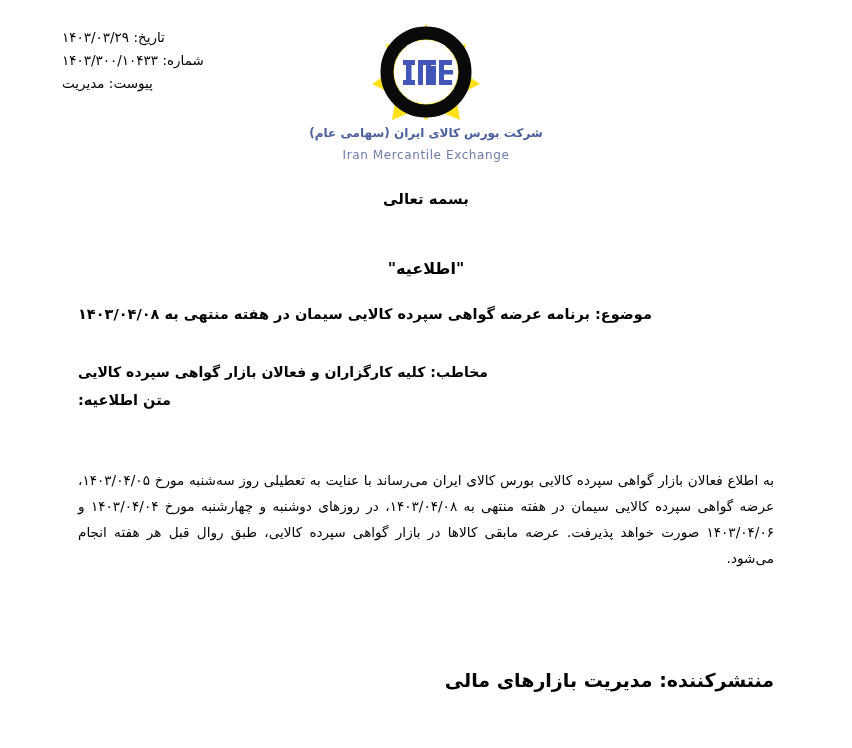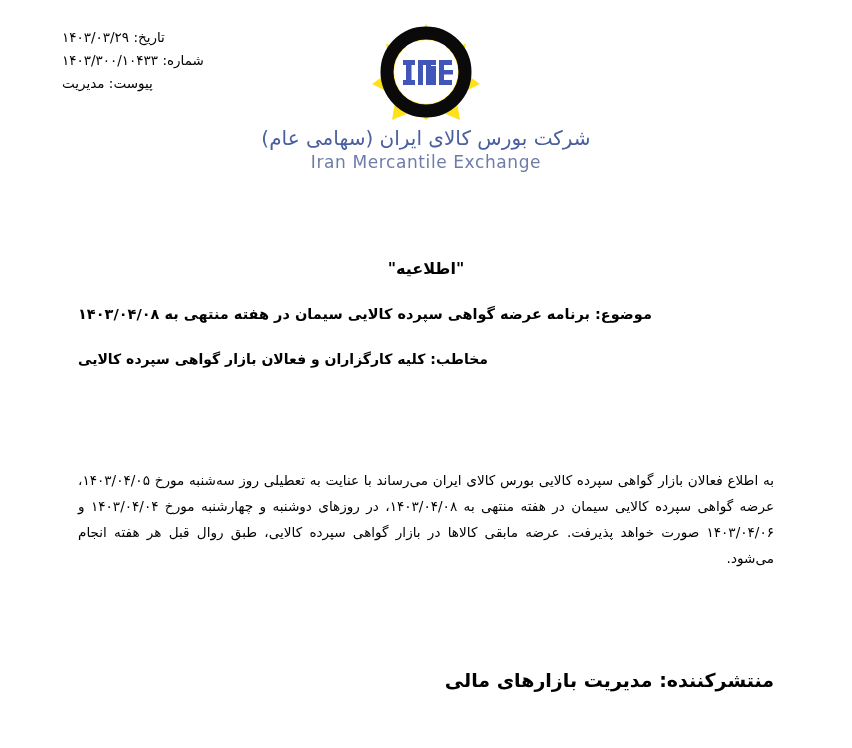--- a/index.html
+++ b/index.html
@@ -56,29 +56,29 @@
     margin: 0 auto;
     position: relative;
   }
   .logo-mark svg {
     display: block;
     width: 112px;
     height: 100px;
   }
   .company-fa {
     margin-top: 4px;
-    font-size: 20px;
-    font-weight: normal;
+    font-size: 12px;
+    font-weight: bold;
     color: #4a5f9e;
     letter-spacing: 0px;
     direction: rtl;
   }
   .company-en {
-    margin-top: 2px;
-    font-size: 17px;
+    margin-top: 8px;
+    font-size: 12px;
     color: #6d7ca8;
     direction: ltr;
     letter-spacing: 0.6px;
   }
 
   
   .center-line {
     position: absolute;
     left: 0;
     width: 852px;
@@ -101,21 +101,21 @@
     position: absolute;
     right: 78px;
     left: 78px;
     text-align: left;
     direction: rtl;
     font-size: 14.5px;
     font-weight: bold;
     white-space: nowrap;
   }
   .subject-line { top: 306px; }
-  .audience-line { top: 351px; font-size: 14px; }
+  .audience-line { top: 364px; font-size: 14px; }
   .body-label-line { top: 392px; font-size: 14.5px; }
 
   
   .body-para {
     position: absolute;
     top: 467px;
     right: 78px;
     left: 78px;
     direction: rtl;
     text-align: justify;
@@ -179,25 +179,27 @@
           <rect x="69" y="43" width="5" height="20"></rect>
           <rect x="74" y="48" width="9" height="4.5"></rect>
           <rect x="69" y="58" width="13" height="5"></rect>
         </g>
       </svg>
     </div>
     <div class="company-fa">شرکت بورس کالای ایران (سهامی عام)</div>
     <div class="company-en">Iran Mercantile Exchange</div>
   </div>
 
+  <div class="center-line basmala">بسمه تعالی</div>
 
   <div class="center-line notice-title">"اطلاعیه"</div>
 
   <div class="field-line subject-line">موضوع: برنامه عرضه گواهی سپرده کالایی سیمان در هفته منتهی به ۱۴۰۳/۰۴/۰۸</div>
 
   <div class="field-line audience-line">مخاطب: کلیه کارگزاران و فعالان بازار گواهی سپرده کالایی</div>
 
+  <div class="field-line body-label-line">متن اطلاعیه:</div>
 
   <div class="body-para">به اطلاع فعالان بازار گواهی سپرده کالایی بورس کالای ایران می‌رساند با عنایت به تعطیلی روز سه‌شنبه مورخ ۱۴۰۳/۰۴/۰۵، عرضه گواهی سپرده کالایی سیمان در هفته منتهی به ۱۴۰۳/۰۴/۰۸، در روزهای دوشنبه و چهارشنبه مورخ ۱۴۰۳/۰۴/۰۴ و ۱۴۰۳/۰۴/۰۶ صورت خواهد پذیرفت. عرضه مابقی کالاها در بازار گواهی سپرده کالایی، طبق روال قبل هر هفته انجام می‌شود.</div>
 
   <div class="footer-line">منتشرکننده: مدیریت بازارهای مالی</div>
 
 </div>
 
 </body></html>

